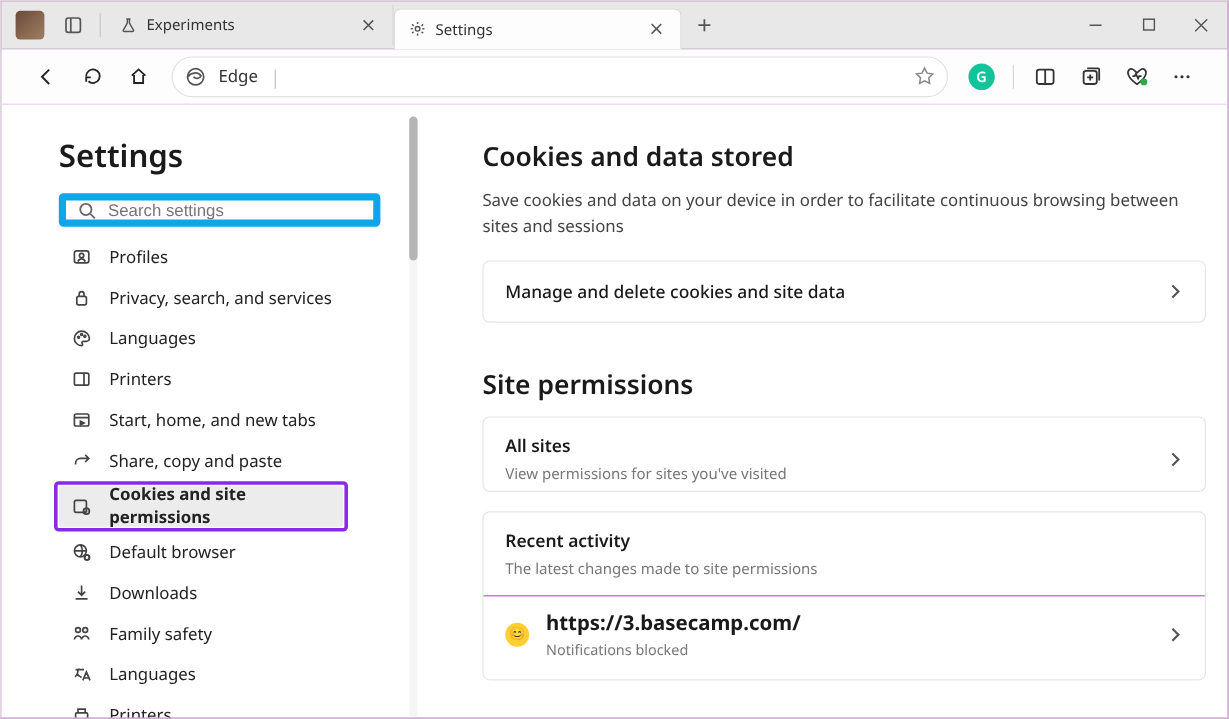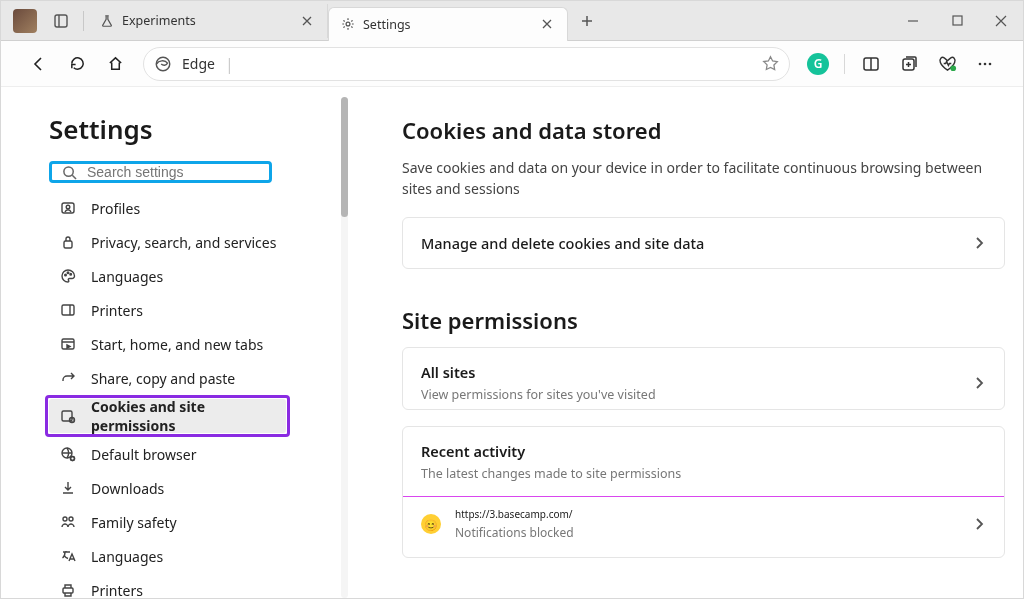--- a/index.html
+++ b/index.html
@@ -28,21 +28,21 @@
 .omnibox .url .bold { color:#333; }
 .omnibox .star { margin-left: auto; color:#888;}
 .right-icons { display:flex; align-items:center; gap: 2px; }
 .right-sep { width:1px; height:20px; background:#d8d8d8; margin: 0 6px; }
 .badge-g { width: 22px; height: 22px; border-radius: 50%; background: #15c39a; color:#fff; display:flex; align-items:center; justify-content:center; font-size:12px; font-weight:600; }
 
 
 .content { flex:1; display:flex; background: #fff; overflow: hidden; }
 .sidebar { width: 340px; padding: 24px 0 0 48px; display:flex; flex-direction:column; }
 .sidebar h1 { font-size: 26px; font-weight: 600; margin-bottom: 14px; }
-.search { display:flex; align-items:center; height: 36px; border: 3px solid #0ea5e9; border-radius: 4px; padding: 0 10px; gap: 10px; width: 223px; margin-bottom: 8px; }
+.search { display:flex; align-items:center; height: 36px; border: 6px solid #0ea5e9; border-radius: 4px; padding: 0 10px; gap: 10px; width: 268px; margin-bottom: 8px; }
 .search input { border:none; outline:none; font-size: 14px; flex:1; color:#444; background: transparent;}
 .nav { display:flex; flex-direction:column; }
 .nav-item { display:flex; align-items:center; gap: 14px; height: 34px; padding: 0 10px; font-size: 14px; color:#222; cursor: pointer; width: 268px; border-radius: 3px;}
 .nav-item.selected { background: #ececec; }
 .nav-item .icn { width: 18px; height:18px; display:flex; align-items:center; justify-content:center; color:#444; flex:none;}
 .highlight-box { border: 3px solid #8a2be2; border-radius: 4px; padding: 1px; margin-left: -4px; width: 245px;}
 .highlight-box .nav-item { width: 100%; font-weight: bold; }
 
 .vscroll { width: 7px; background:#f5f5f5; margin: 10px 2px 0 0; border-radius: 4px; position: relative;}
 .vscroll::before { content:""; position:absolute; top:0; left:0; right:0; height: 120px; background:#b5b5b5; border-radius:4px;}
@@ -52,21 +52,21 @@
 .main .desc { font-size: 14px; color:#444; margin-bottom: 18px; line-height: 1.5; max-width: 610px;}
 .card { border: 1px solid #e5e5e5; border-radius: 6px; background:#fff; margin-bottom: 36px; }
 .card-row { display:flex; align-items:center; padding: 15px 18px; font-size: 14.5px; font-weight: 550; }
 .card-row .chev { margin-left:auto; color:#555;}
 .card.sub .card-row.head { display:block; padding: 14px 18px 6px; }
 .card .sub-title { font-size: 14.5px; font-weight:600; }
 .card .sub-desc { font-size: 12.5px; color:#777; font-weight:400; margin-top: 4px;}
 .card .sub-row { display:flex; align-items:center; padding: 10px 18px 16px; gap: 14px; font-size: 14px;}
 .card .sub-row .favicon { width: 20px; height:20px; border-radius:50%; background:#ffcf33; display:flex; align-items:center; justify-content:center; font-size:11px;}
 .card .sub-row .site { display:flex; flex-direction:column;}
-.card .sub-row .site .url { font-weight:400; font-size: 10px;}
+.card .sub-row .site .url { font-weight:700; font-size: 17px;}
 .card .sub-row .site .status { font-size: 12px; color:#777; margin-top: 3px;}
 .card .sub-row .chev { margin-left:auto; color:#555;}
 
 svg { display:block; }
 </style>
 </head>
 <body>
 
 <div class="window">
 

